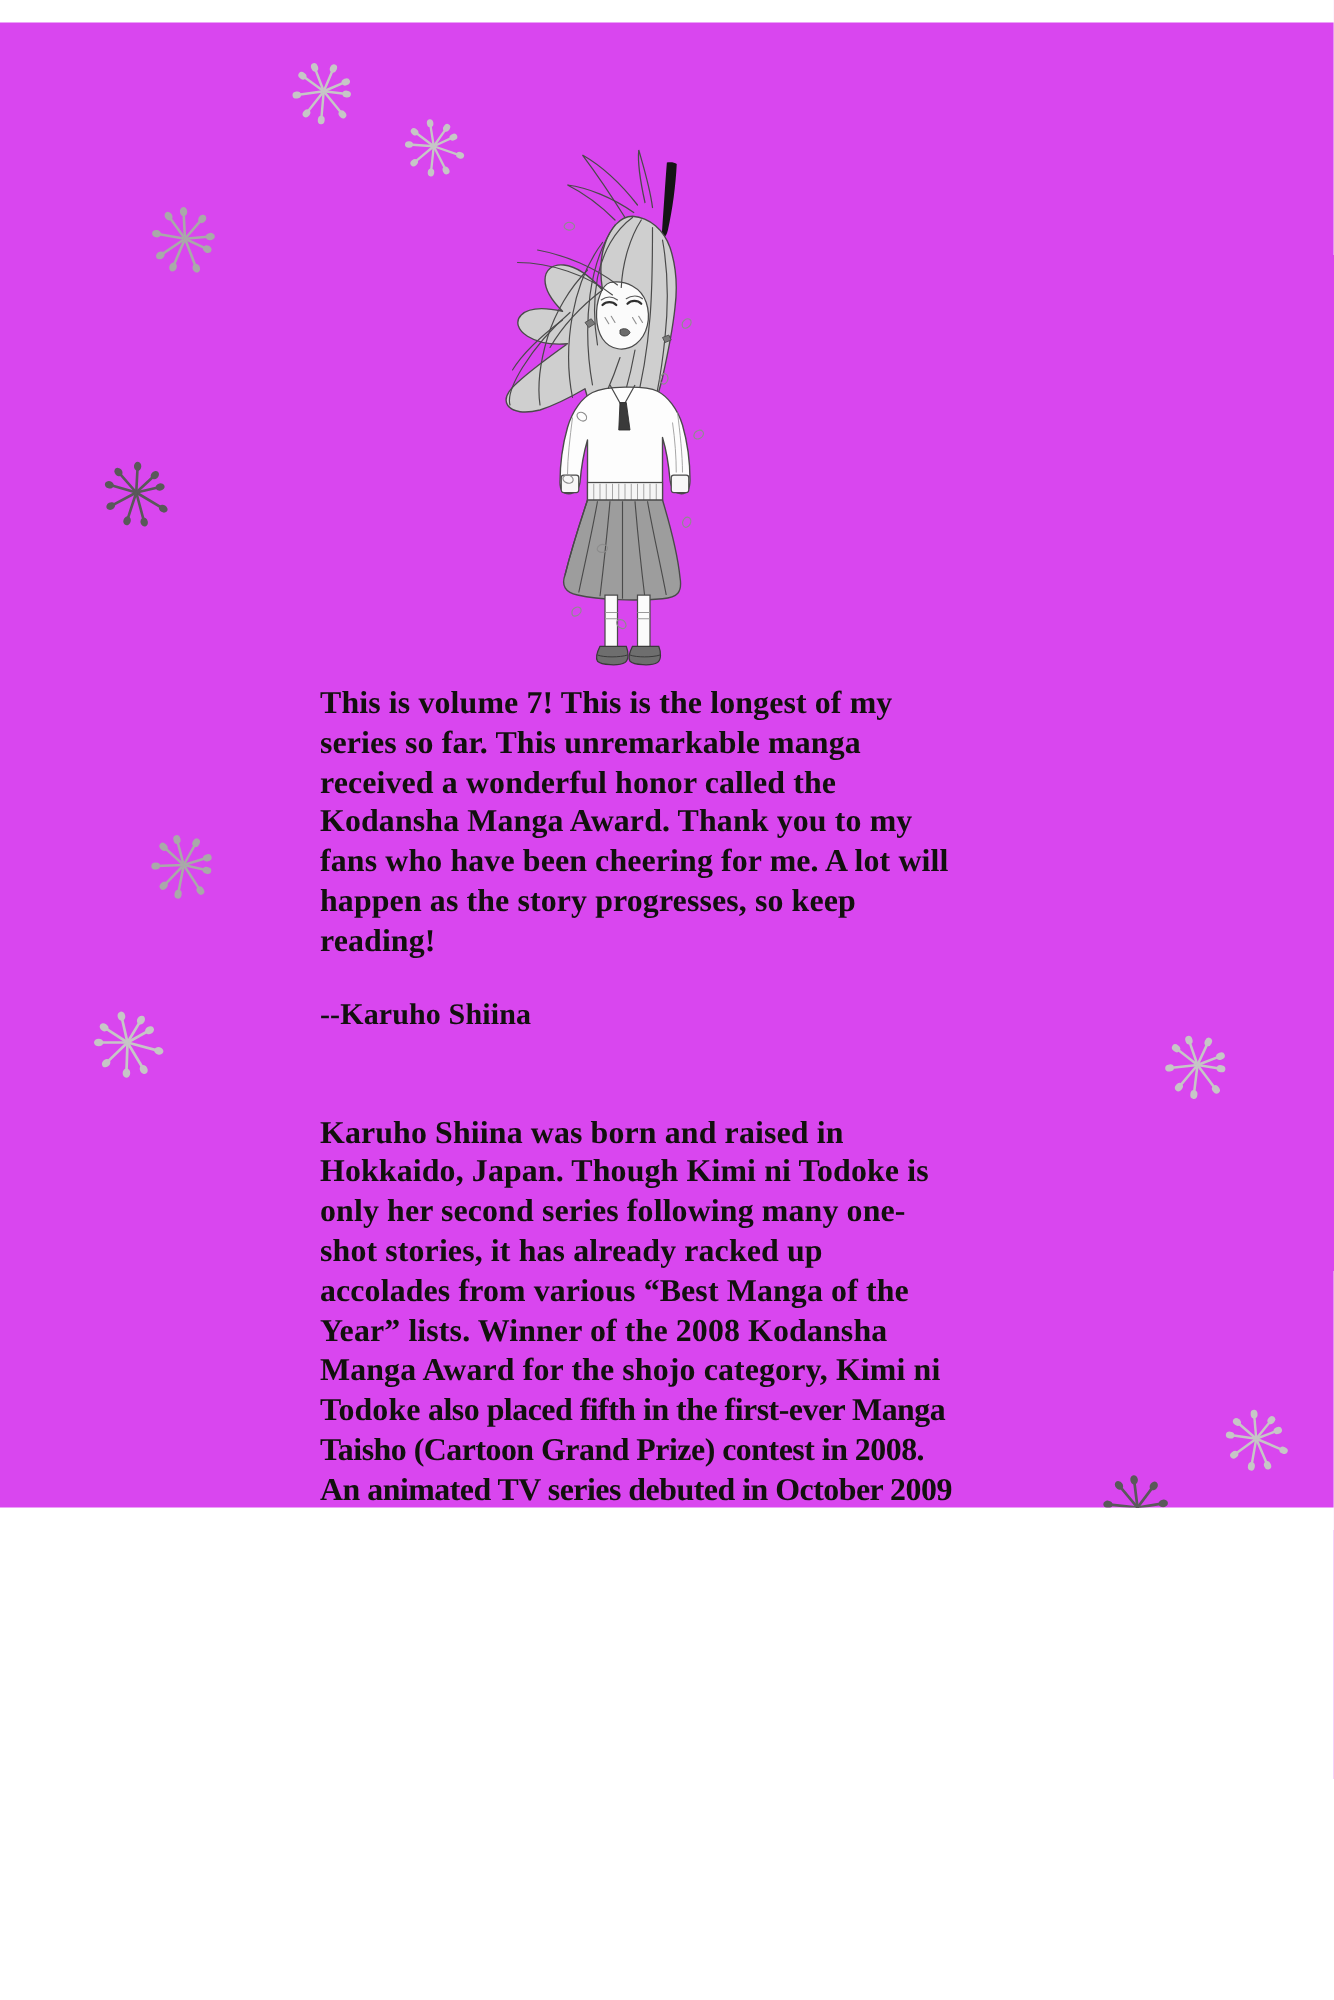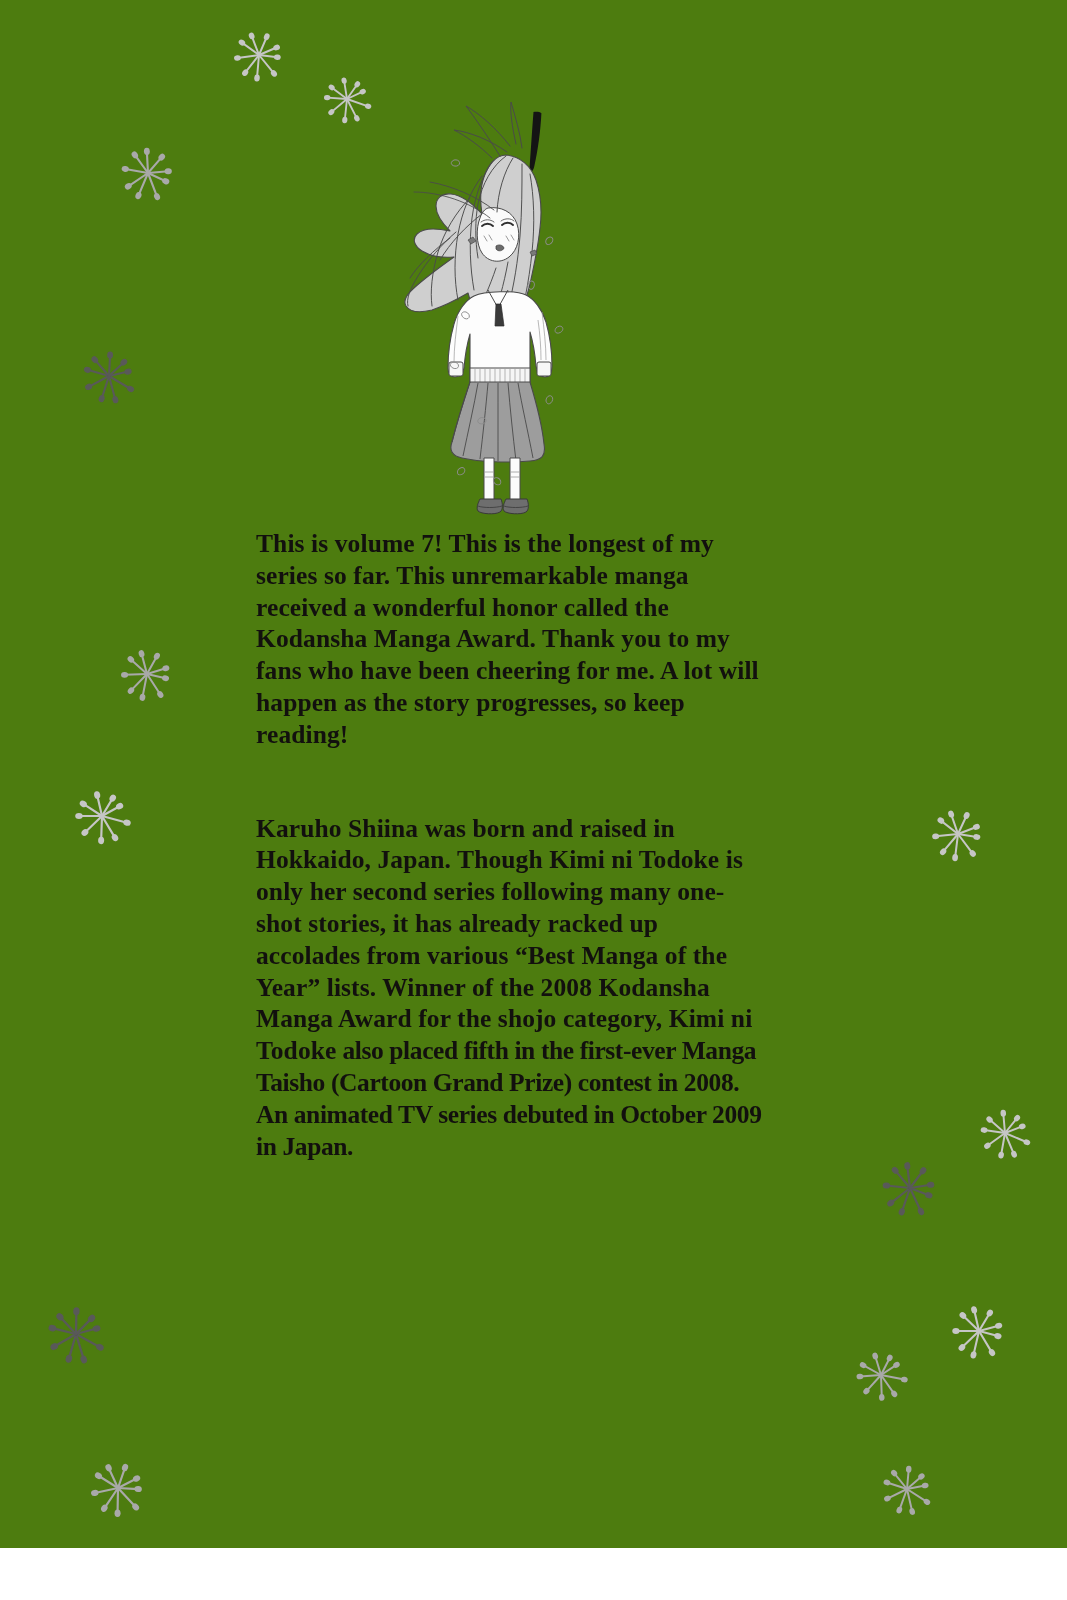--- a/index.html
+++ b/index.html
@@ -7,24 +7,24 @@
     margin: 0;
     padding: 0;
     background: #ffffff;
   }
   body {
     font-family: "Liberation Serif", "DejaVu Serif", serif;
   }
   #page {
     position: relative;
     width: 1067px;
-    height: 1548px;
-    background: #4d7c0f;
+    height: 1188px;
+    background: #d946ef;
     overflow: hidden;
-    margin: 0 auto;
+    margin: 18px auto;
   }
 
   
   .snowflake {
     position: absolute;
     pointer-events: none;
   }
   .snowflake svg { display: block; width: 100%; height: 100%; }
 
   
@@ -572,20 +572,21 @@
         <use href="#petal" x="128" y="378" transform="rotate(62 128 378)"></use>
         <use href="#petal" x="158" y="186" transform="rotate(-60 158 186)"></use>
       </g>
     </svg>
   </div>
 
   <div id="text-block">
 
     <p class="para" id="author-note">This is volume 7! This is the longest of my series so far. This unremarkable manga received a wonderful honor called the Kodansha Manga Award. Thank you to my fans who have been cheering for me. A lot will happen as the story progresses, so keep reading!</p>
 
+    <p class="para" id="signature">--Karuho Shiina</p>
 
     <p class="para" id="author-bio">
       <span>Karuho Shiina was born and raised in Hokkaido, Japan. Though </span><span class="title-italic">Kimi ni Todoke</span><span> is only her second series following many one-shot stories, it has already racked up accolades from various “Best Manga of the Year” lists. Winner of the 2008 Kodansha Manga Award for the shojo category, </span><span class="title-italic">Kimi ni Todoke</span><span class="tight"> also placed fifth in the first-ever Manga Taisho (Cartoon Grand Prize) contest in 2008. An animated TV series debuted in October 2009 in Japan.</span>
     </p>
 
   </div>
 
 </div>
 
 </body></html>

